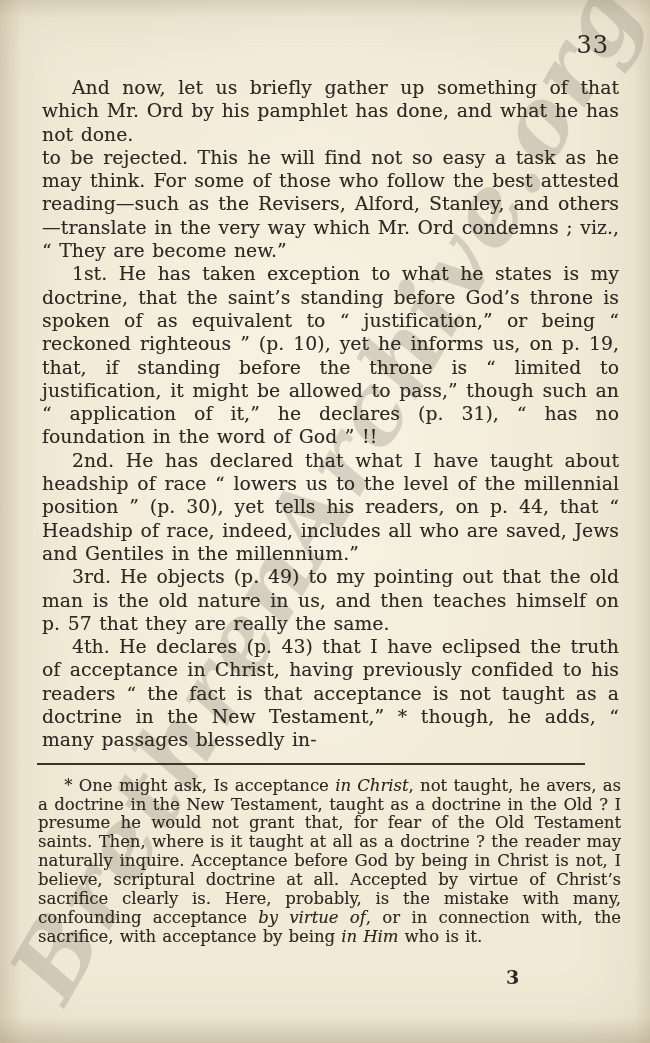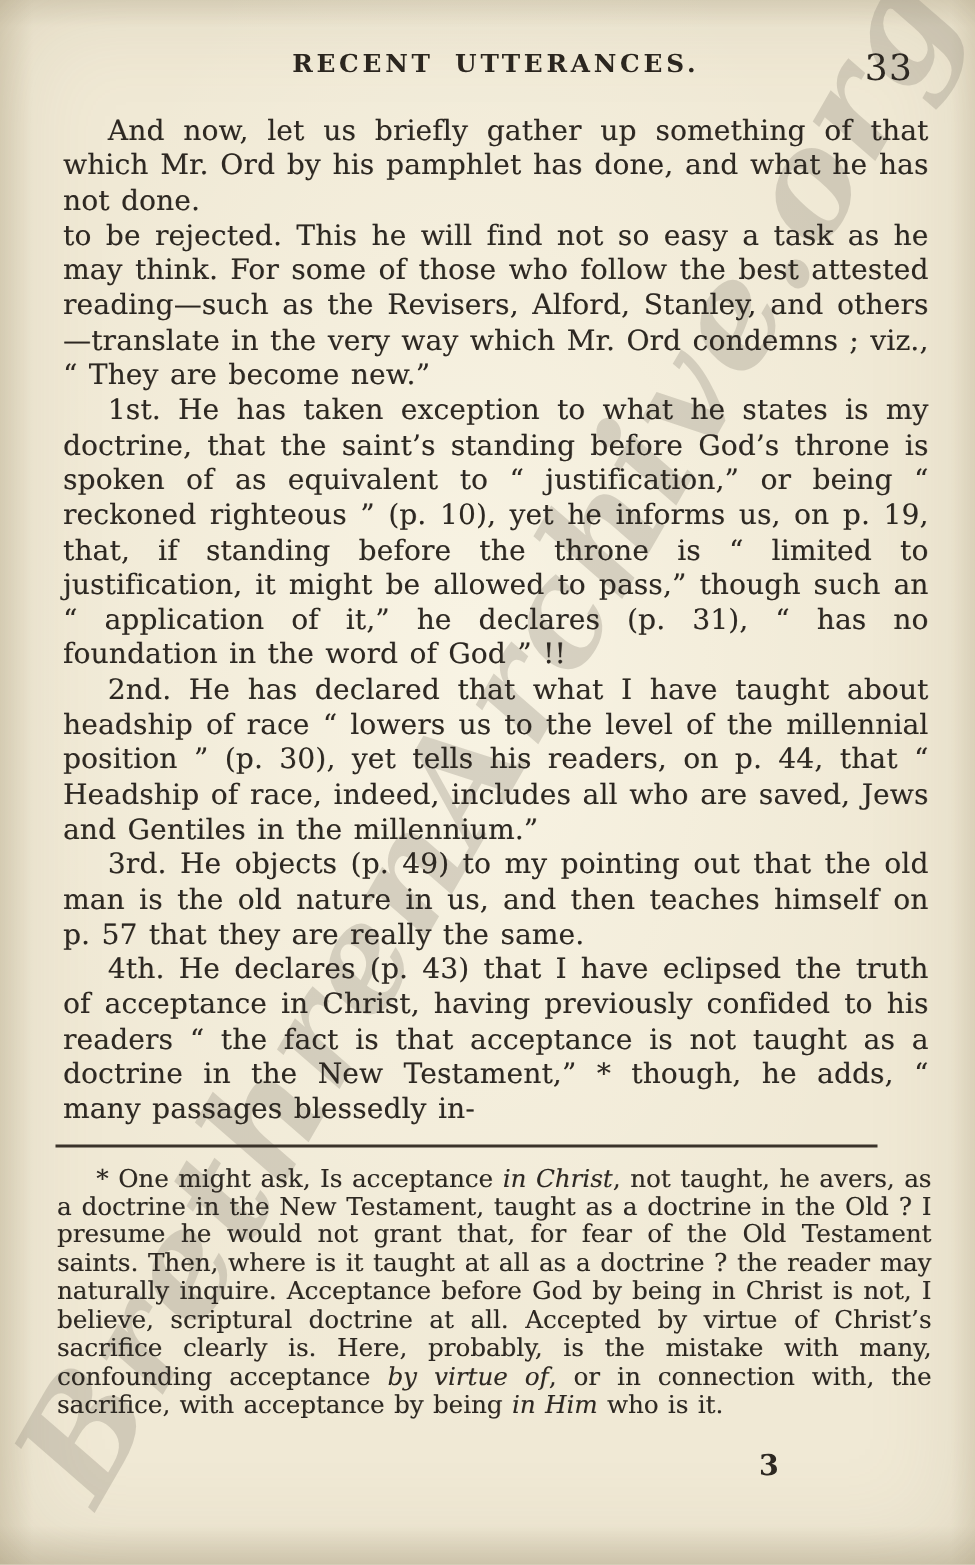--- a/index.html
+++ b/index.html
@@ -106,21 +106,20 @@
   }
 </style>
 </head>
 <body>
 
 <div class="page">
 
   <div class="watermark">BrethrenArchive.org</div>
 
   <div class="header">
-    <span class="running-title">RECENT UTTERANCES.</span>
     <span class="page-number">33</span>
   </div>
 
   <div class="content">
     <div class="body-block">
         <p class="para indent"><span>And now, let us briefly gather up something of that which Mr. Ord by his pamphlet has done, and what he has not done.</span></p>
         <p class="para"><span>to be rejected.  This he will find not so easy a task as he may think.  For some of those who follow the best attested reading—such as the Revisers, Alford, Stanley, and others—translate in the very way which Mr. Ord condemns ; viz., “ They are become new.”</span></p>
         <p class="para indent"><span>1st.  He has taken exception to what he states is my doctrine, that the saint’s standing before God’s throne is spoken of as equivalent to “ justification,” or being “ reckoned righteous ” (p. 10), yet he informs us, on p. 19, that, if standing before the throne is “ limited to justification, it might be allowed to pass,” though such an “ application of it,” he declares (p. 31), “ has no foundation in the word of God ” !!</span></p>
         <p class="para indent"><span>2nd.  He has declared that what I have taught about headship of race “ lowers us to the level of the millennial position ” (p. 30), yet tells his readers, on p. 44, that “ Headship of race, indeed, includes all who are saved, Jews and Gentiles in the millennium.”</span></p>
         <p class="para indent"><span>3rd.  He objects (p. 49) to my pointing out that the old man is the old nature in us, and then teaches himself on p. 57 that they are really the same.</span></p>

